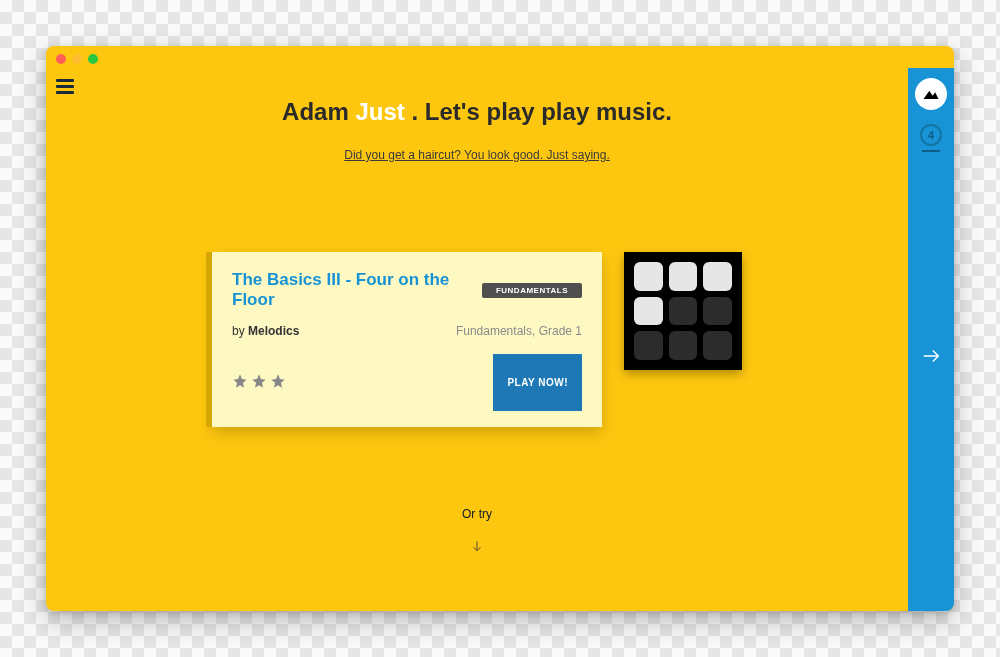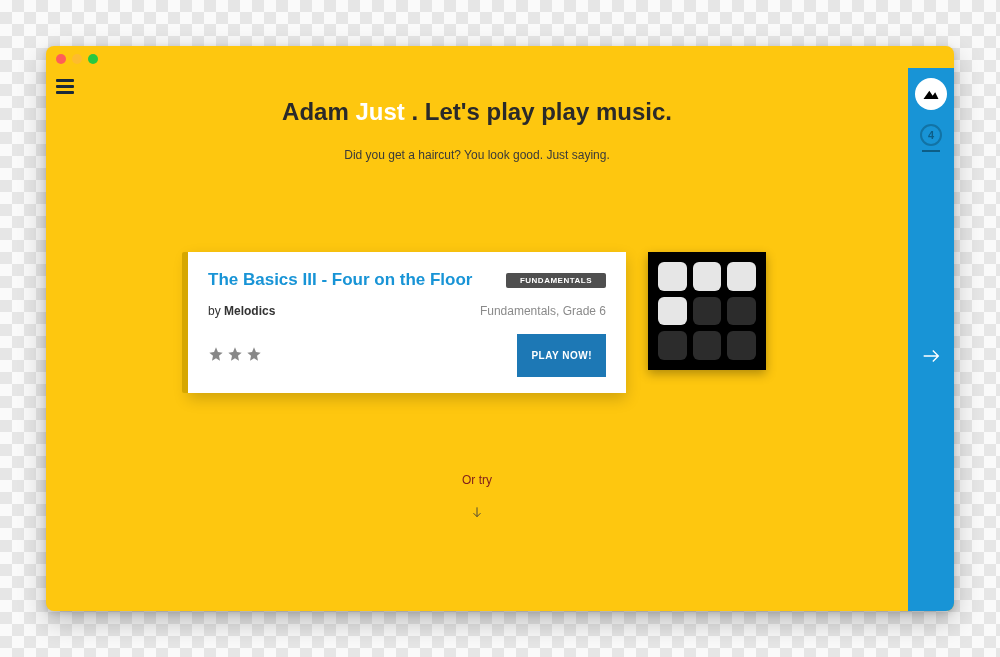--- a/index.html
+++ b/index.html
@@ -62,29 +62,29 @@
   .content {
     position: absolute; top: 22px; left: 0; right: 46px; bottom: 0;
     display: flex; flex-direction: column; align-items: center;
   }
   .greeting {
     margin-top: 30px;
     font-size: 24px; font-weight: 800; color:#2a2a2a;
   }
   .greeting .name { color: #fff; }
   .subtitle {
-    margin-top: 22px; font-size: 12px; color:#3a3a3a;
+    margin-top: 22px; font-size: 12px; color:#3a3a3a;text-decoration:underline;
   }
 
   .lesson-row {
     margin-top: 90px;
     display: flex; align-items: flex-start; gap: 22px;
   }
   .card {
-    background:#ffffff; width: 438px; padding: 18px 20px 16px 20px;
+    background:#fef9c3; width: 390px; padding: 18px 20px 16px 20px;
     box-shadow: 0 6px 14px rgba(0,0,0,0.18);
     position: relative;
   }
   .card::before {
     content:""; position:absolute; left:-6px; top:0; bottom:0; width:6px;
     background:#d6a700; border-top-left-radius:2px; border-bottom-left-radius:2px;
   }
   .card-title-row { display:flex; align-items:center; justify-content:space-between; gap:10px; }
   .card-title { color:#1894d6; font-size:17px; font-weight:600; }
   .badge {
@@ -94,33 +94,33 @@
   .byline-row { display:flex; justify-content:space-between; margin-top:14px; }
   .byline { font-size:12px; color:#333; }
   .byline b { font-weight:700; }
   .grade { font-size:12px; color:#8a8a8a; }
   .desc { font-size:10px; line-height:1.5; color:#777; margin-top:12px; }
   .card-footer { display:flex; justify-content:space-between; align-items:center; margin-top:16px; }
   .stars { display:flex; gap:3px; }
   .star svg { width:16px; height:16px; fill:#888; }
   .play-btn {
     background:#1d78b5; color:#fff; font-size:10px; font-weight:700;
-    letter-spacing:0.5px; padding:16px 14px; border:none; cursor:pointer;
+    letter-spacing:0.5px; padding:23px 14px; border:none; cursor:pointer;
   }
 
   .thumb {
     width: 118px; height: 118px; background:#000;
     box-shadow: 0 4px 10px rgba(0,0,0,0.3);
     display:grid; grid-template-columns:repeat(3,1fr); grid-template-rows:repeat(3,1fr);
     gap:6px; padding:10px;
   }
   .pad { background:#2c2c2c; border-radius:6px; }
   .pad.l { background:#e6e6e6; }
 
-  .or-try { margin-top: 80px; font-size: 12px; color:#7f1d1d; }
+  .or-try { margin-top: 80px; font-size: 12px; color:#0f172a; }
   .down-arrow { margin-top: 18px; color:#3a3a3a; }
   .down-arrow svg { width:14px;height:14px;stroke:#3a3a3a; }
 </style>
 </head>
 <body>
 
 <div class="stage">
   <div class="window">
 
     <div class="traffic">
@@ -160,21 +160,21 @@
       <div class="lesson-row">
         <div class="card">
           <div class="card-title-row">
             <div class="card-title">The Basics III - Four on the Floor</div>
             <div class="badge">FUNDAMENTALS</div>
           </div>
           <div class="byline-row">
             <div class="byline">
               <span>by </span><b>Melodics</b>
             </div>
-            <div class="grade">Fundamentals, Grade 6</div>
+            <div class="grade">Fundamentals, Grade 1</div>
           </div>
           <div class="card-footer">
             <div class="stars">
               <span class="star"><svg viewBox="0 0 24 24">
                     <path d="M12 2l2.9 6.9L22 10l-5.5 4.8L18 22l-6-3.5L6 22l1.5-7.2L2 10l7.1-1.1z"></path>
                   </svg></span>
               <span class="star"><svg viewBox="0 0 24 24">
                     <path d="M12 2l2.9 6.9L22 10l-5.5 4.8L18 22l-6-3.5L6 22l1.5-7.2L2 10l7.1-1.1z"></path>
                   </svg></span>
               <span class="star"><svg viewBox="0 0 24 24">

